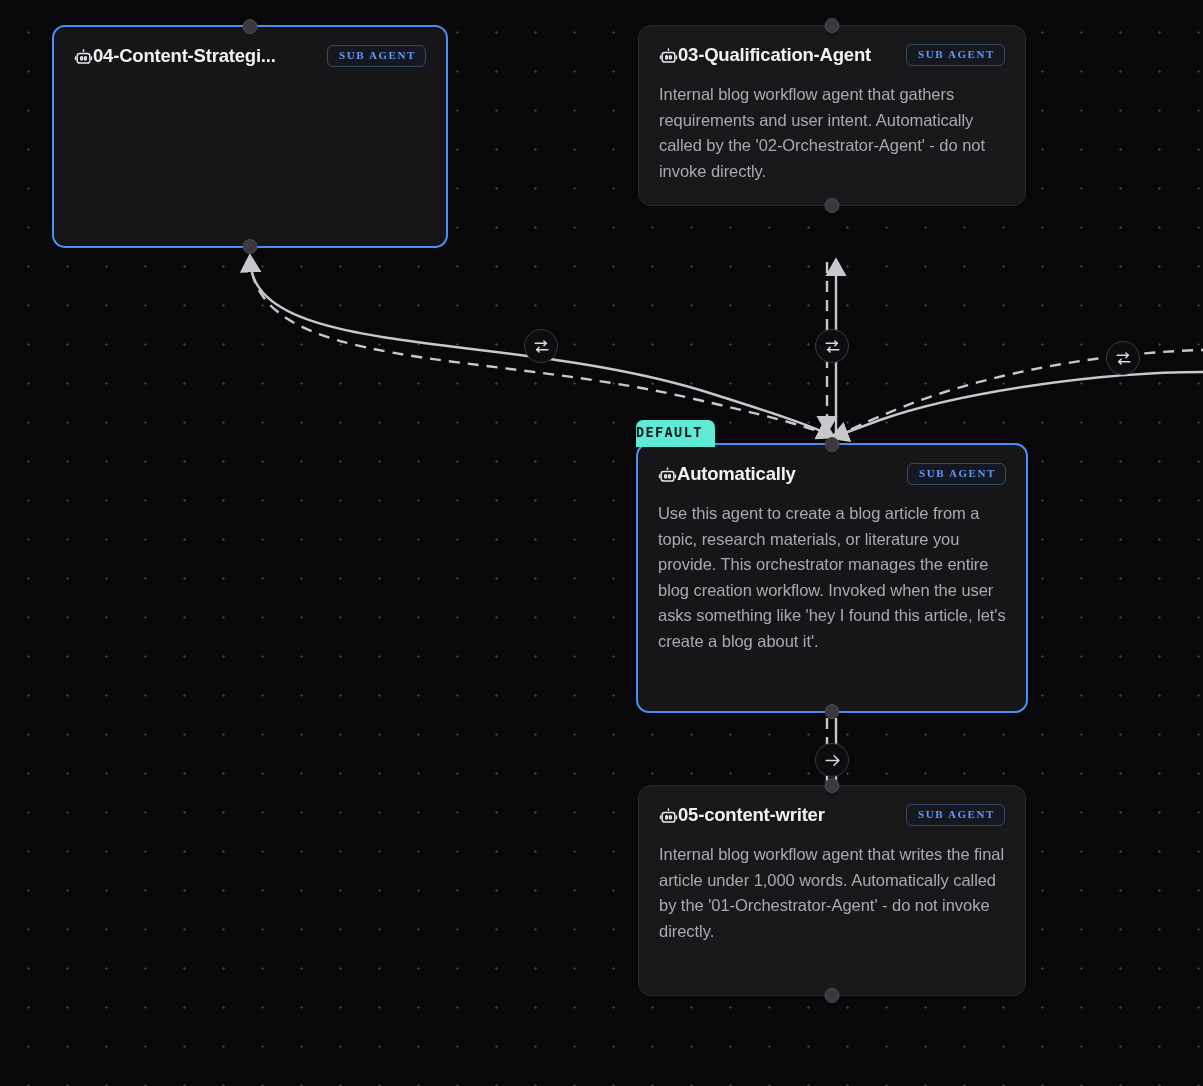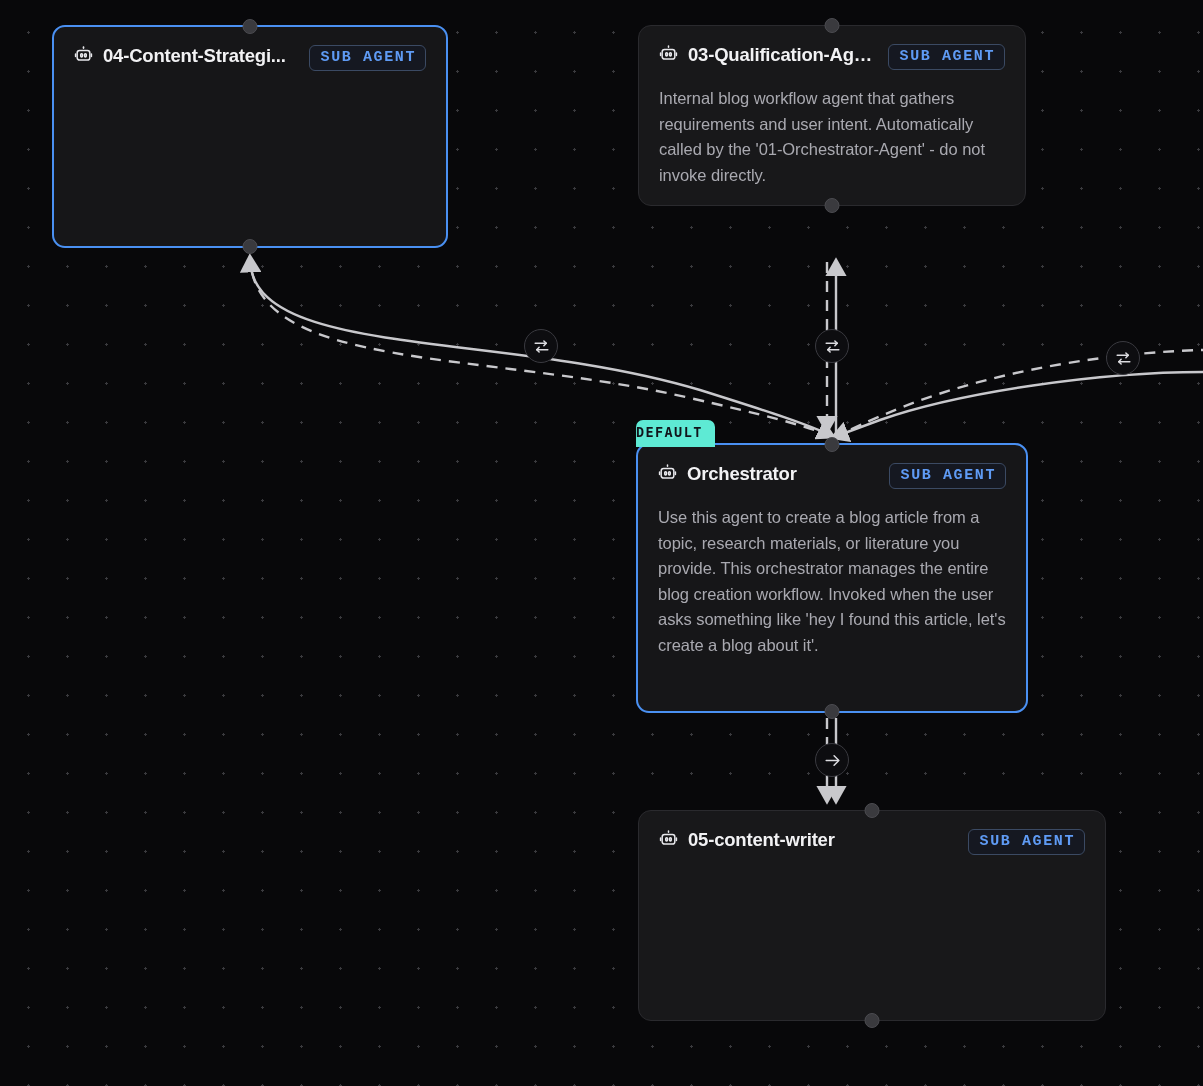--- a/index.html
+++ b/index.html
@@ -24,42 +24,42 @@
     background:#18181a;
     border-radius:13px;
     border:1px solid #2a2a2e;
     padding:18px 20px 20px 20px;
   }
   .node.selected {
     border:2px solid #4a90f2;
     background:#161618;
   }
   .node-head {
-    display:flex; align-items:flex-start; gap:10px;
+    display:flex; align-items:flex-end; 
     margin-bottom:16px;
   }
   .bot-icon { width:19px; height:19px; flex:0 0 19px; display:block; }
   .node-title {
     font-size:18.5px;
     font-weight:700;
     color:#f2f2f4;
     letter-spacing:-0.2px;
     white-space:nowrap;
     overflow:hidden;
     text-overflow:ellipsis;
     flex:1 1 auto;
     min-width:0;
   }
   .badge-sub {
     flex:0 0 auto;
     border:1px solid #3b4a63;
     border-radius:6px;
     color:#5f9bf4;
-    font-family:Liberation Mono, monospace;
-    font-size:15px;
+    font-family:Liberation Serif, serif;
+    font-size:11px;
     font-weight:600;
     letter-spacing:1.6px;
     padding:4px 9px 5px 11px;
     line-height:1;
     background:#151821;
   }
   .node-desc {
     font-size:16.5px;
     line-height:25.5px;
     color:#a9a9b0;
@@ -201,57 +201,58 @@
           <rect x="4" y="7" width="16" height="12" rx="3"></rect>
           <rect x="8.5" y="11" width="2.2" height="4" rx="1"></rect>
           <rect x="13.3" y="11" width="2.2" height="4" rx="1"></rect>
           <path d="M2 11.5v3"></path>
             <path d="M22 11.5v3"></path>
         </svg>
       </span>
       <span class="node-title">03-Qualification-Agent</span>
       <span class="badge-sub">SUB AGENT</span>
     </div>
-    <div class="node-desc">Internal blog workflow agent that gathers requirements and user intent. Automatically called by the '01-Orchestrator-Agent' - do not invoke directly.</div>
+    <div class="node-desc">Internal blog workflow agent that gathers requirements and user intent. Automatically called by the '02-Orchestrator-Agent' - do not invoke directly.</div>
     <div class="handle bottom"></div>
   </div>
 
   <div class="node selected" style="left:636px; top:443px; width:392px; height:270px;">
     <div class="badge-default">DEFAULT</div>
     <div class="handle top"></div>
     <div class="node-head">
       <span class="bot-icon">
         <svg viewBox="0 0 24 24" fill="none" stroke="#e8e8ec" stroke-width="1.9" stroke-linecap="round" stroke-linejoin="round">
           <path d="M12 4V2.5"></path>
           <rect x="4" y="7" width="16" height="12" rx="3"></rect>
           <rect x="8.5" y="11" width="2.2" height="4" rx="1"></rect>
           <rect x="13.3" y="11" width="2.2" height="4" rx="1"></rect>
           <path d="M2 11.5v3"></path>
             <path d="M22 11.5v3"></path>
         </svg>
       </span>
-      <span class="node-title">Orchestrator</span>
+      <span class="node-title">Automatically</span>
       <span class="badge-sub">SUB AGENT</span>
     </div>
     <div class="node-desc">Use this agent to create a blog article from a topic, research materials, or literature you provide. This orchestrator manages the entire blog creation workflow. Invoked when the user asks something like 'hey I found this article, let's create a blog about it'.</div>
     <div class="handle bottom"></div>
   </div>
 
-  <div class="node" style="left:638px; top:810px; width:468px; height:211px;">
+  <div class="node" style="left:638px; top:785px; width:388px; height:211px;">
     <div class="handle top"></div>
     <div class="node-head">
       <span class="bot-icon">
         <svg viewBox="0 0 24 24" fill="none" stroke="#e8e8ec" stroke-width="1.9" stroke-linecap="round" stroke-linejoin="round">
           <path d="M12 4V2.5"></path>
           <rect x="4" y="7" width="16" height="12" rx="3"></rect>
           <rect x="8.5" y="11" width="2.2" height="4" rx="1"></rect>
           <rect x="13.3" y="11" width="2.2" height="4" rx="1"></rect>
           <path d="M2 11.5v3"></path>
             <path d="M22 11.5v3"></path>
         </svg>
       </span>
       <span class="node-title">05-content-writer</span>
       <span class="badge-sub">SUB AGENT</span>
     </div>
+    <div class="node-desc">Internal blog workflow agent that writes the final article under 1,000 words. Automatically called by the '01-Orchestrator-Agent' - do not invoke directly.</div>
     <div class="handle bottom"></div>
   </div>
 
 </div>
 
 </body></html>

